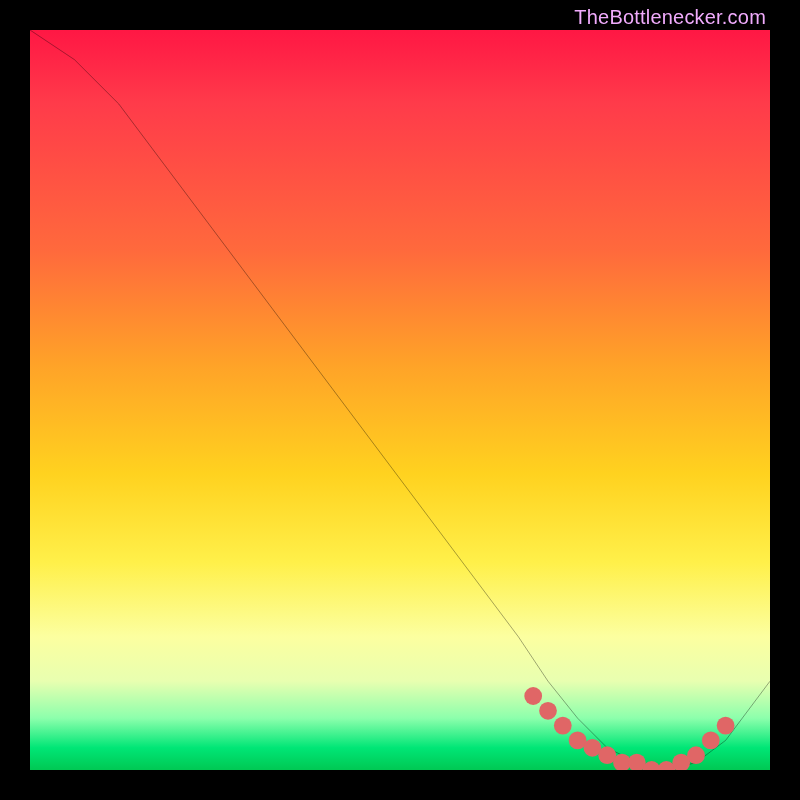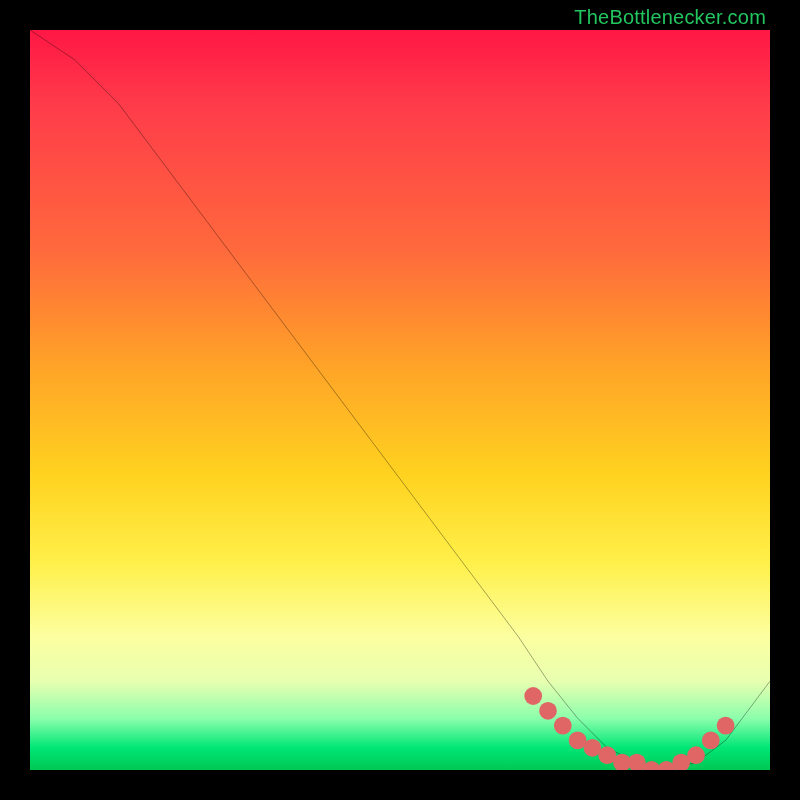--- a/index.html
+++ b/index.html
@@ -36,21 +36,21 @@
       #e8ffb0 88%,
       #8cffac 93%,
       #00e676 97%,
       #00c853 100%
     );
   }
   .watermark {
     position: absolute;
     top: 6px;
     right: 34px;
-    color: #22c55e;
+    color: #f0abfc;
     font-size: 20px;
     letter-spacing: 0.2px;
     user-select: none;
   }
   svg.curve {
     position: absolute;
     left: 0;
     top: 0;
     width: 740px;
     height: 740px;

